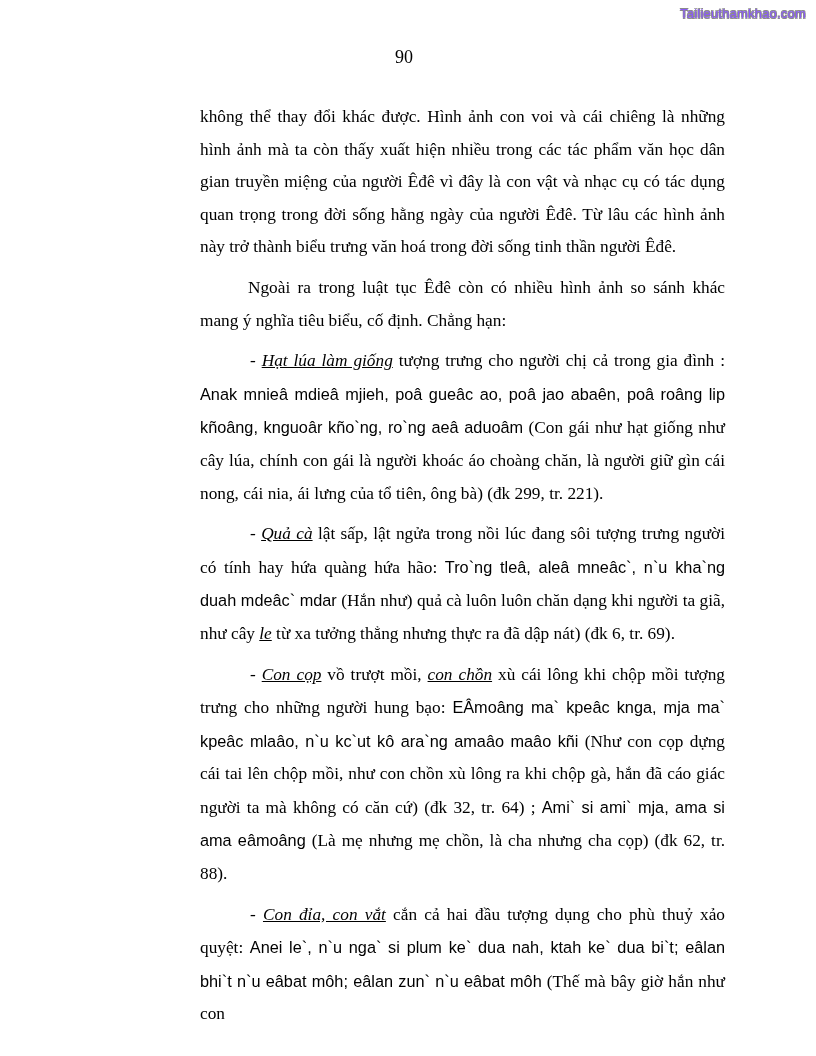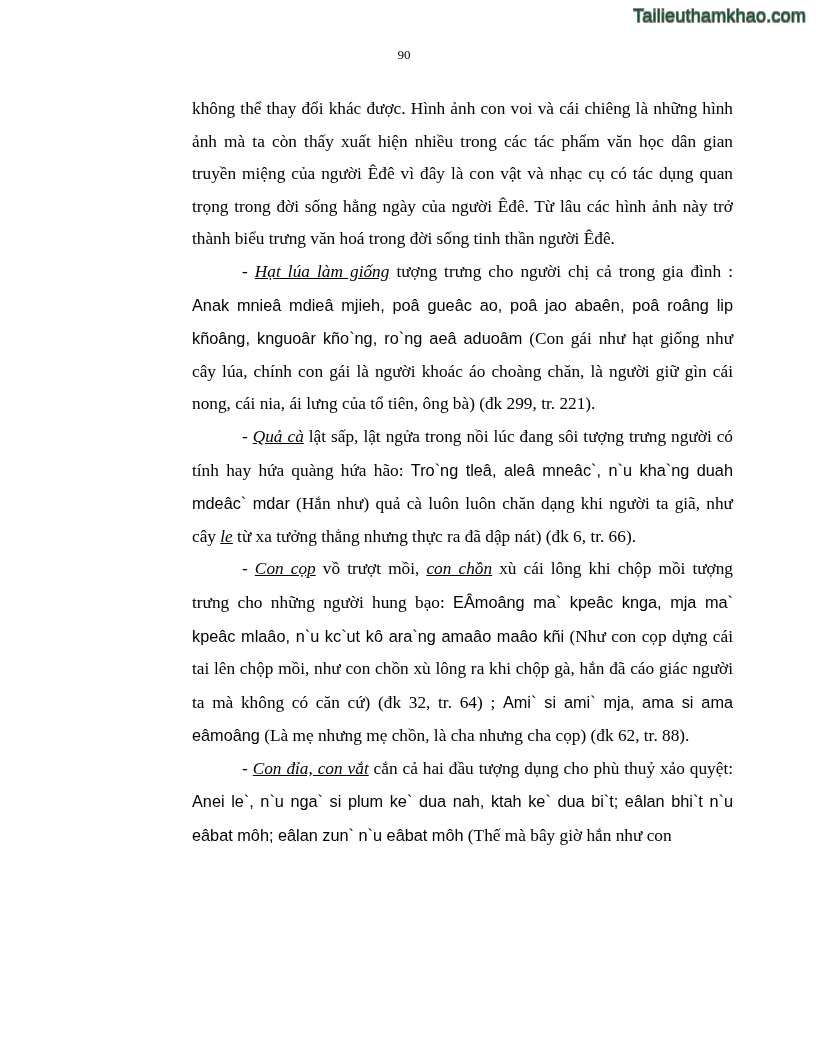--- a/index.html
+++ b/index.html
@@ -1,48 +1,49 @@
 <!DOCTYPE html>
 <html><head>
 <meta charset="utf-8">
 <style>
   html, body { margin: 0; padding: 0; background: #ffffff; }
   body { width: 816px; height: 1056px; position: relative; overflow: hidden; }
   .watermark {
     position: absolute; top: 6px; right: 10px;
-    font-family: "Liberation Sans", sans-serif; font-size: 18px;
-    color: #14532d; letter-spacing: 0.2px;
+    font-family: "Liberation Sans", sans-serif; font-size: 13px;
+    color: #8b5cf6; letter-spacing: 0.2px;
     text-shadow: -0.6px -0.6px 0 #8a8a8a, 0.6px -0.6px 0 #8a8a8a, -0.6px 0.6px 0 #8a8a8a, 0.6px 0.6px 0 #8a8a8a;
   }
   .page-number {
     position: absolute; top: 47px; left: 0; width: 808px; text-align: center;
-    font-family: "Liberation Serif", serif; font-size: 13px; color: #000;
+    font-family: "Liberation Serif", serif; font-size: 18px; color: #000;
   }
   .content {
     position: absolute; top: 93px; left: 192px; width: 541px;
     font-family: "Liberation Serif", serif; font-size: 17.3px; color: #000;
     line-height: 32.6px;
   }
-  .content p { margin: 0; text-align: justify; }
+  .content p { margin: 8px; text-align: justify; }
   .indent { text-indent: 48px; }
   .indent-sm { text-indent: 50px; }
   .ede { font-family: Liberation Sans, sans-serif; font-size: 16.3px; }
   i { font-style: italic; text-decoration: underline; }
 </style>
 </head>
 <body>
 
 <div class="watermark">Tailieuthamkhao.com</div>
 
 <div class="page-number">90</div>
 
 <div class="content">
   <p><span>không thể thay đổi khác được. Hình ảnh con voi và cái chiêng là những hình ảnh mà ta còn thấy xuất hiện nhiều trong các tác phẩm văn học dân gian truyền miệng của người Êđê vì đây là con vật và nhạc cụ có tác dụng quan trọng trong đời sống hằng ngày của người Êđê. Từ lâu các hình ảnh này trở thành biểu trưng văn hoá trong đời sống tinh thần người Êđê.</span></p>
 
+  <p class="indent"><span>Ngoài ra trong luật tục Êđê còn có nhiều hình ảnh so sánh khác mang ý nghĩa tiêu biểu, cố định. Chẳng hạn:</span></p>
 
   <p class="indent-sm"><span>- </span><i>Hạt lúa làm giống</i><span> tượng trưng cho người chị cả trong gia đình : </span><span class="ede">Anak mnieâ mdieâ mjieh, poâ gueâc ao, poâ jao abaên, poâ roâng lip kñoâng, knguoâr kño`ng, ro`ng aeâ aduoâm</span><span> (Con gái như hạt giống như cây lúa, chính con gái là người khoác áo choàng chăn, là người giữ gìn cái nong, cái nia, ái lưng của tổ tiên, ông bà) (đk 299, tr. 221).</span></p>
 
-  <p class="indent-sm"><span>- </span><i>Quả cà</i><span> lật sấp, lật ngửa trong nồi lúc đang sôi tượng trưng người có tính hay hứa quàng hứa hão: </span><span class="ede">Tro`ng tleâ, aleâ mneâc`, n`u kha`ng duah mdeâc` mdar</span><span> (Hắn như) quả cà luôn luôn chăn dạng khi người ta giã, như cây </span><i>le</i><span> từ xa tưởng thẳng nhưng thực ra đã dập nát) (đk 6, tr. 66).</span></p>
+  <p class="indent-sm"><span>- </span><i>Quả cà</i><span> lật sấp, lật ngửa trong nồi lúc đang sôi tượng trưng người có tính hay hứa quàng hứa hão: </span><span class="ede">Tro`ng tleâ, aleâ mneâc`, n`u kha`ng duah mdeâc` mdar</span><span> (Hắn như) quả cà luôn luôn chăn dạng khi người ta giã, như cây </span><i>le</i><span> từ xa tưởng thẳng nhưng thực ra đã dập nát) (đk 6, tr. 69).</span></p>
 
   <p class="indent-sm"><span>- </span><i>Con cọp</i><span> vồ trượt mồi, </span><i>con chồn</i><span> xù cái lông khi chộp mồi tượng trưng cho những người hung bạo: </span><span class="ede">EÂmoâng ma` kpeâc knga, mja ma` kpeâc mlaâo, n`u kc`ut kô ara`ng amaâo maâo kñi</span><span> (Như con cọp dựng cái tai lên chộp mồi, như con chồn xù lông ra khi chộp gà, hắn đã cáo giác người ta mà không có căn cứ) (đk 32, tr. 64) ; </span><span class="ede">Ami` si ami` mja, ama si ama eâmoâng</span><span> (Là mẹ nhưng mẹ chồn, là cha nhưng cha cọp) (đk 62, tr. 88).</span></p>
 
   <p class="indent-sm"><span>- </span><i>Con đỉa, con vắt</i><span> cắn cả hai đầu tượng dụng cho phù thuỷ xảo quyệt: </span><span class="ede">Anei le`, n`u nga` si plum ke` dua nah, ktah ke` dua bi`t; eâlan bhi`t n`u eâbat môh; eâlan zun` n`u eâbat môh</span><span> (Thế mà bây giờ hắn như con</span></p>
 </div>
 
 </body></html>

